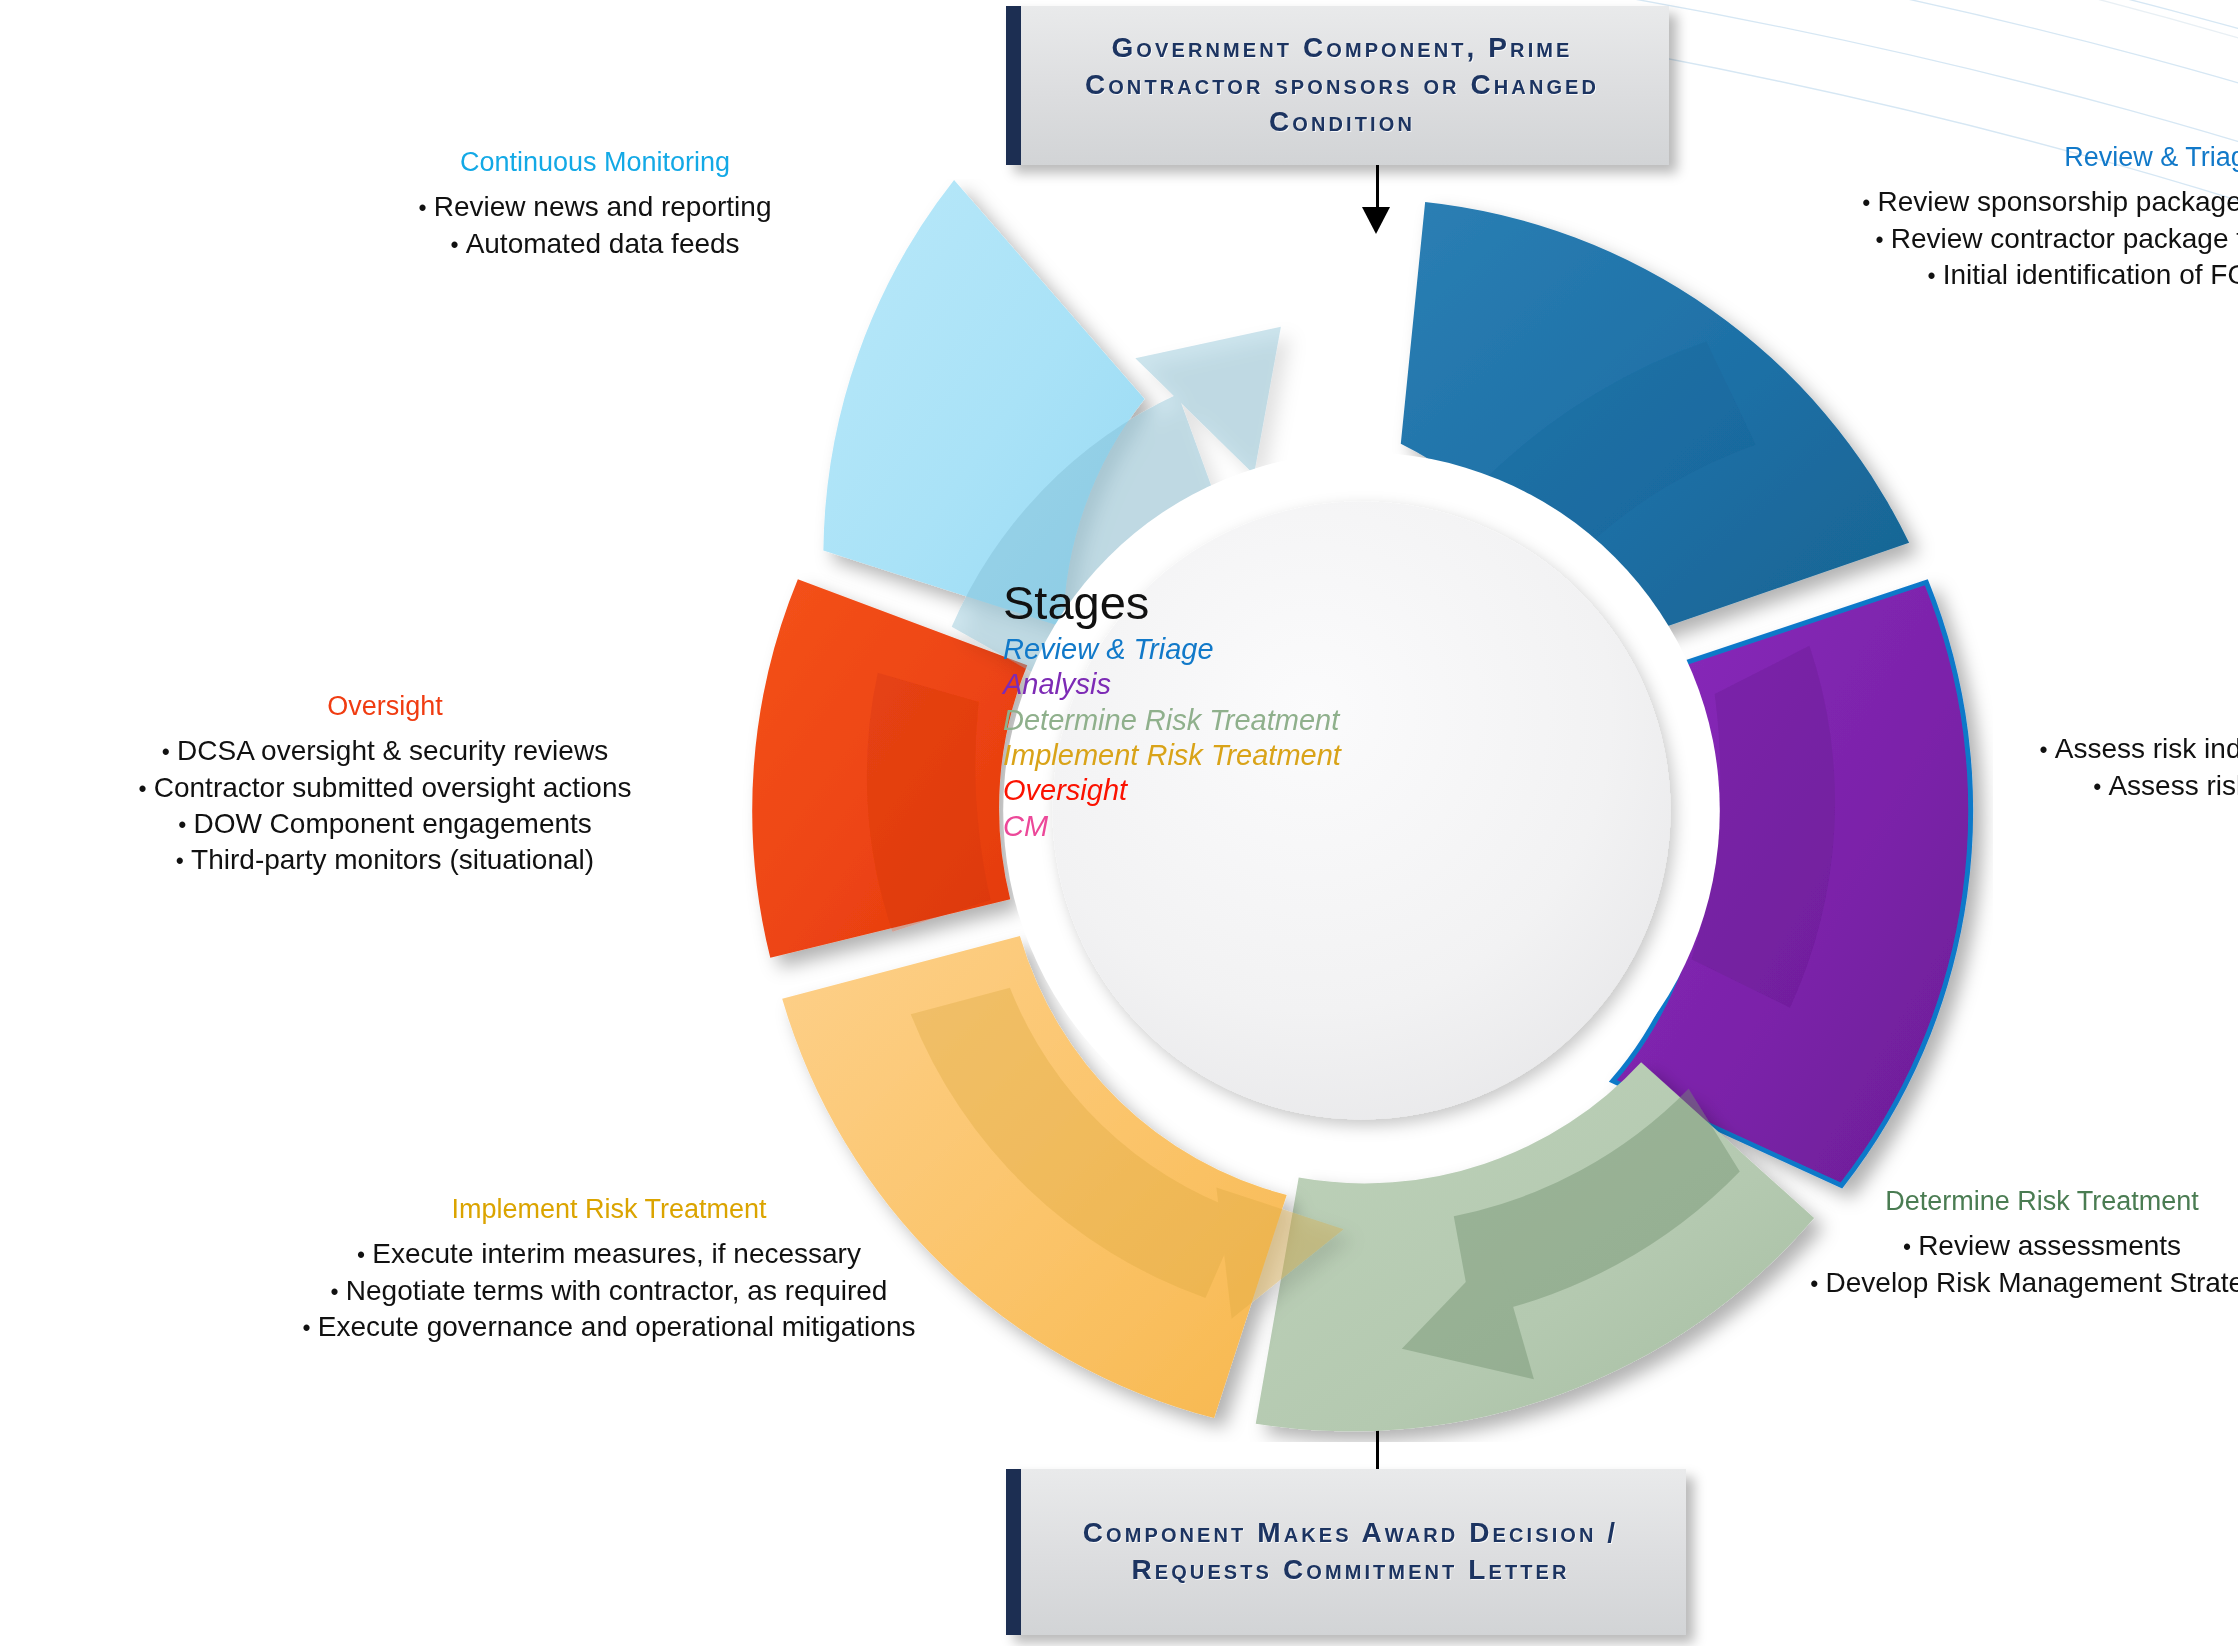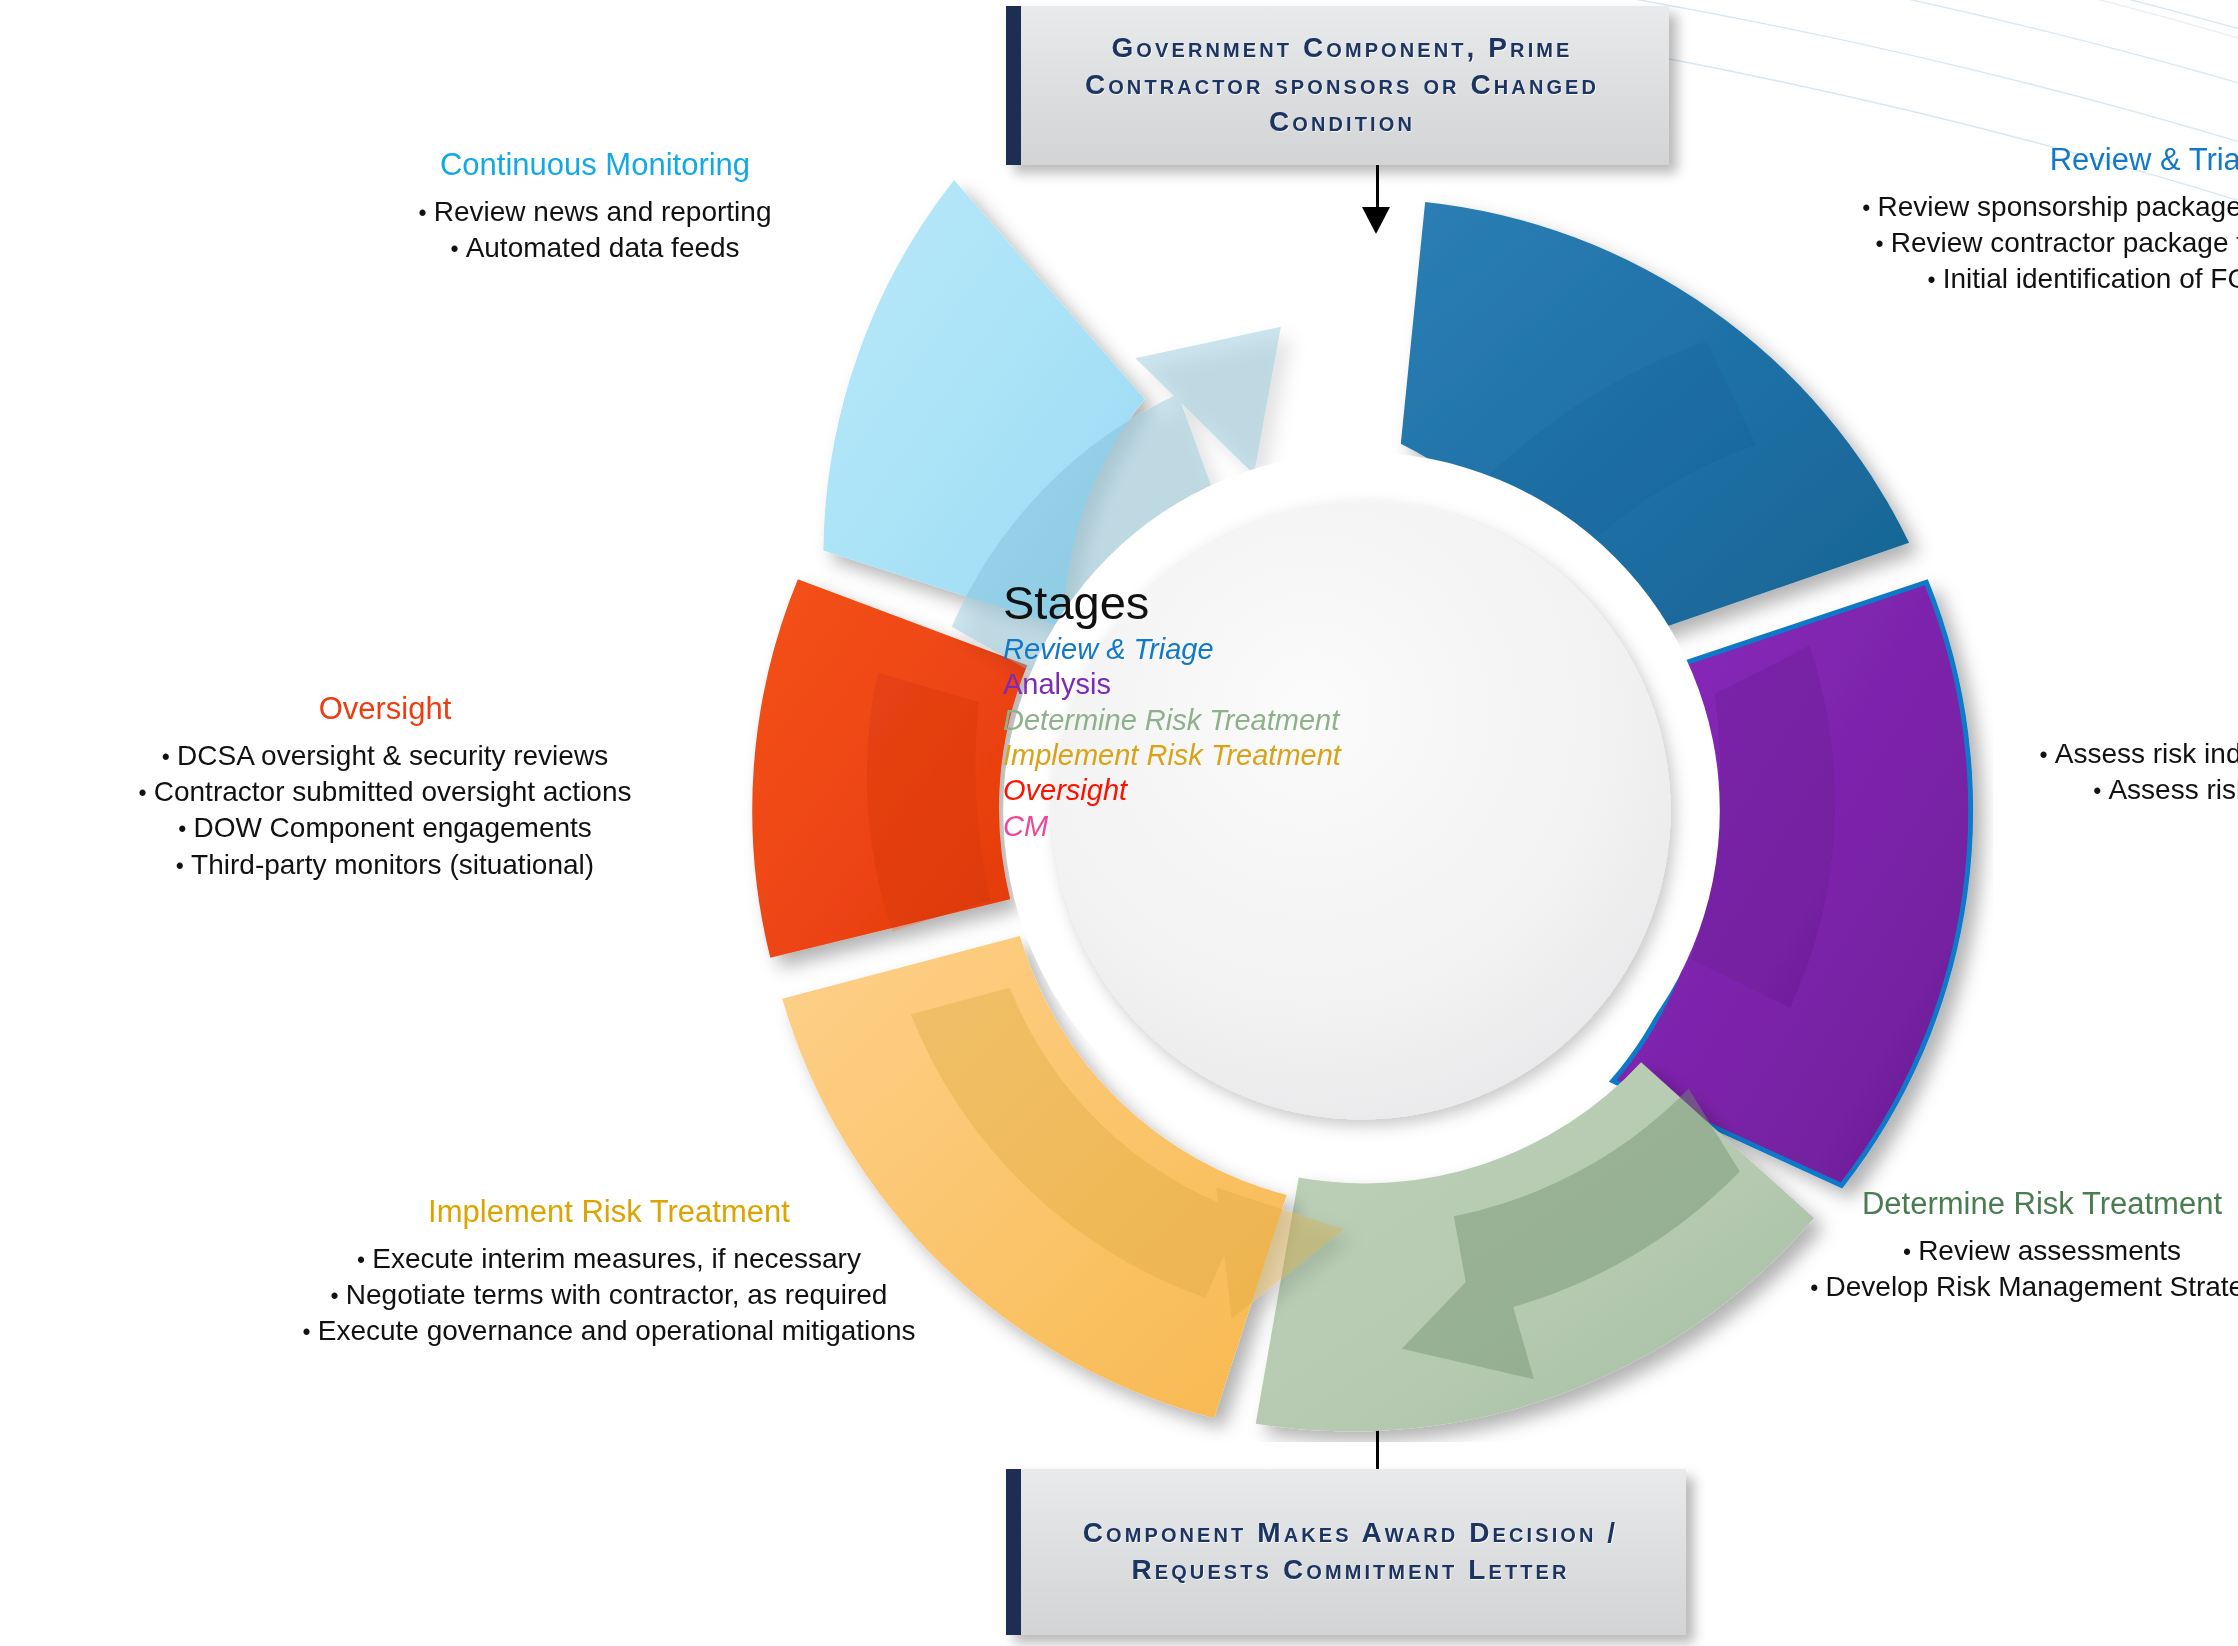--- a/index.html
+++ b/index.html
@@ -58,21 +58,21 @@
     border-left:14.8px solid transparent;border-right:14.8px solid transparent;
     border-bottom:27px solid #000;
   }
 
   
   #wheel{position:absolute;left:730px;top:179px;width:1263px;height:1263px;}
 
   
   .block{position:absolute;}
   .block .heading{
-    font-size:31px;
+    font-size:27px;
     line-height:1.1;
     margin-bottom:11.6px;
     font-family:"Liberation Sans", sans-serif;
   }
   .block ul{list-style:none;margin:0;padding:0;}
   .block li{
     font-size:28px;
     color:#111;
     line-height:1.30;
     position:relative;
@@ -218,21 +218,21 @@
     </g>
 
     <circle cx="1410" cy="1410" r="800" fill="#ffffff"></circle>
     <circle filter="url(#hubshadow)" cx="1410" cy="1410" r="690" fill="url(#hubgrad)"></circle>
   </svg>
 
   <div style="position:absolute;left:1003px;top:578px;width:716px;text-align:left;">
     <div style="font-size:47px;color:#111;line-height:1.05;margin-bottom:4.5px;">Stages</div>
     <div id="hub-stage-list">
         <div style="font-size: 29px; font-style: italic; line-height: 1.22; white-space: nowrap; color: rgb(17, 121, 201);"><span>Review &amp; Triage</span></div>
-        <div style="font-size: 29px; line-height: 1.22; white-space: nowrap; color: rgb(125, 43, 181);"><span>Analysis</span></div>
+        <div style="font-size: 29px; font-style: italic; line-height: 1.22; white-space: nowrap; color: rgb(125, 43, 181);"><span>Analysis</span></div>
         <div style="font-size: 29px; font-style: italic; line-height: 1.22; white-space: nowrap; color: rgb(143, 176, 140);"><span>Determine Risk Treatment</span></div>
         <div style="font-size: 29px; font-style: italic; line-height: 1.22; white-space: nowrap; color: rgb(217, 163, 24);"><span>Implement Risk Treatment</span></div>
         <div style="font-size: 29px; font-style: italic; line-height: 1.22; white-space: nowrap; color: rgb(251, 18, 0);"><span>Oversight</span></div>
         <div style="font-size: 29px; font-style: italic; line-height: 1.22; white-space: nowrap; color: #ec4899;"><span>CM</span></div>
       </div>
   </div>
 
   <div class="block" id="blk-cm">
     <div class="heading" style="color: rgb(19, 169, 230);">Continuous Monitoring</div>
     <ul>

